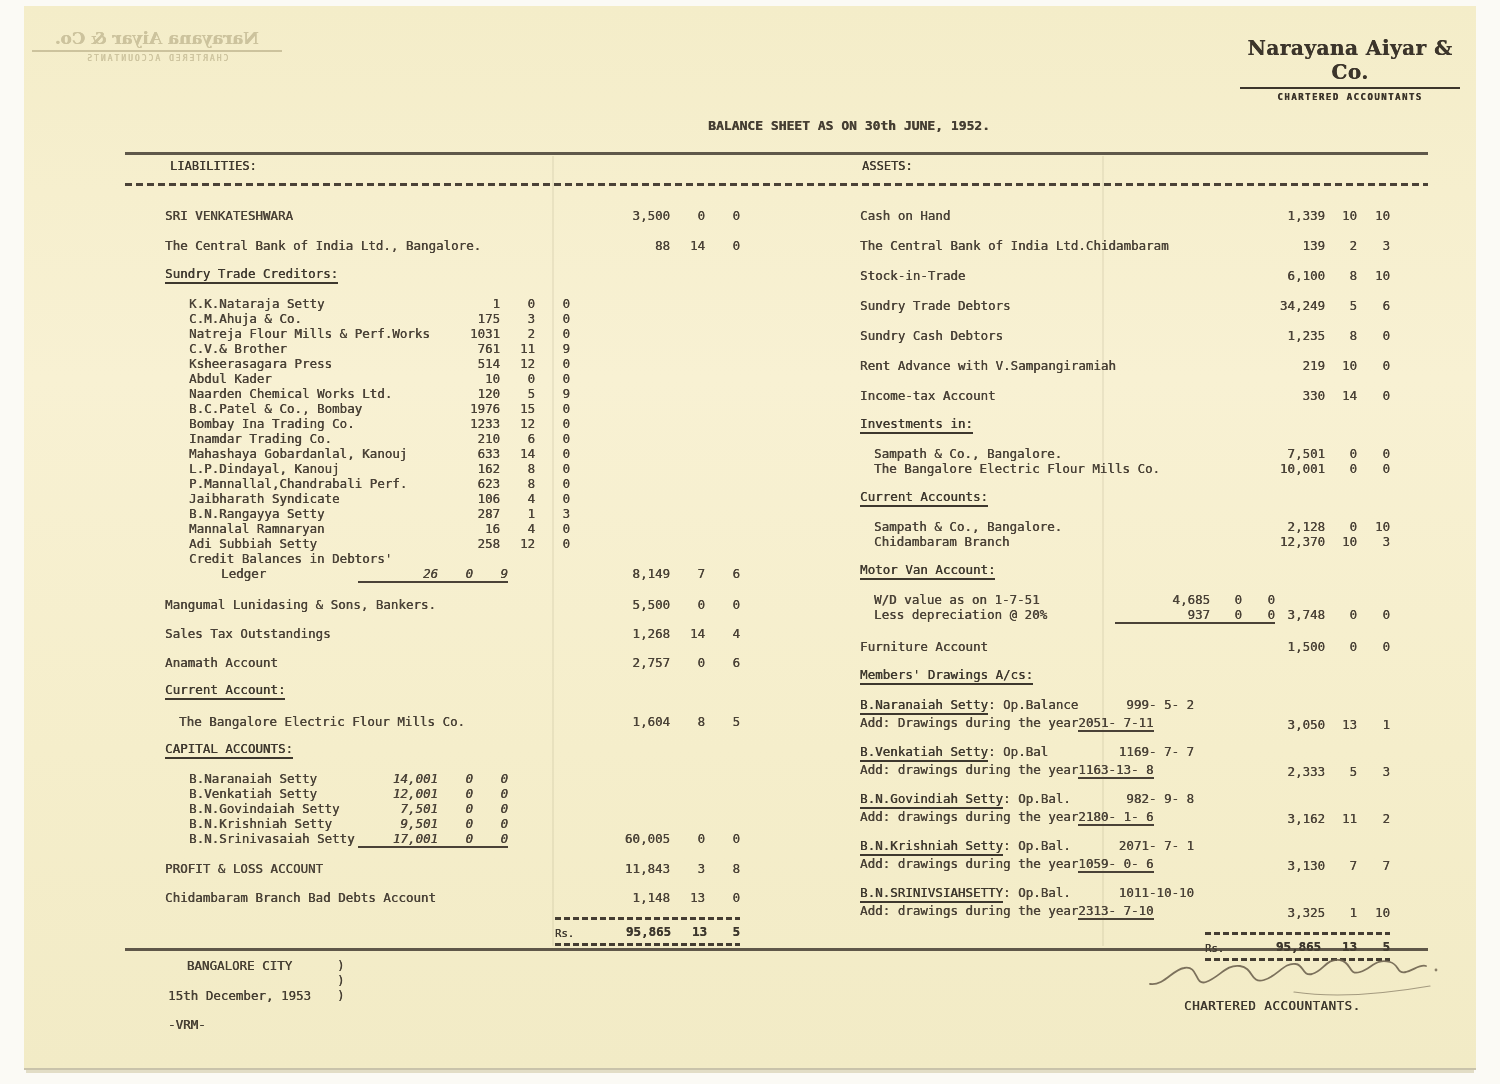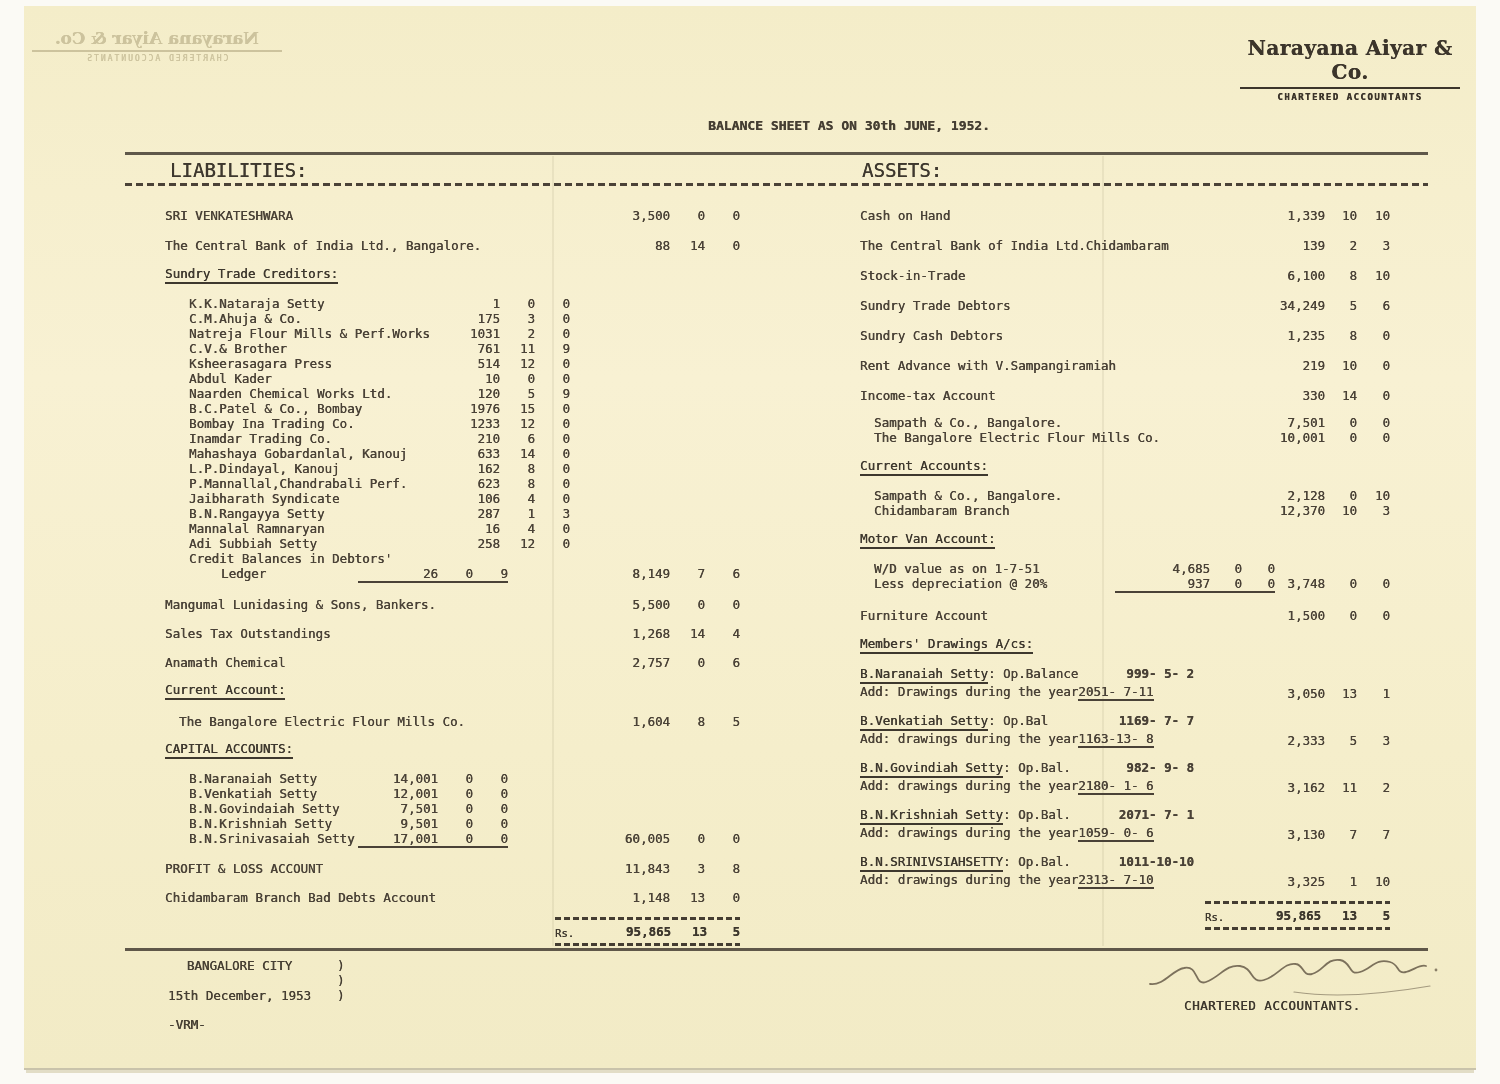--- a/index.html
+++ b/index.html
@@ -24,46 +24,46 @@
   .title{position:absolute;left:440px;top:80px;width:770px;text-align:center;
          font-size:13.5px;letter-spacing:.3px;color:#463f33;
          text-decoration:underline;text-decoration-thickness:2px;text-underline-offset:3px;}
   .subtitle{position:absolute;left:440px;top:112px;width:770px;text-align:center;
          font-size:13px;color:#463f33;font-weight:bold;}
   
   .rule{position:absolute;left:101px;width:1303px;height:2.5px;background:#443d32;opacity:.85;}
   .rule.top{top:146px;} .rule.bottom{top:942px;}
   .dashrule{position:absolute;left:101px;top:177px;width:1303px;height:3px;
          background:repeating-linear-gradient(90deg,#4a4237 0,#4a4237 7px,transparent 7px,transparent 11px);}
-  .colhead{position:absolute;top:153px;font-size:19px;color:#3e382e;}
+  .colhead{position:absolute;top:153px;font-size:12px;color:#3e382e;}
   .colhead.liab{left:146px;} .colhead.asst{left:838px;}
   
   .col{position:absolute;top:196px;font-size:12.5px;}
   .col.left{left:141px;width:575px;}
   .col.right{left:836px;width:530px;}
   .row{display:flex;line-height:15px;white-space:nowrap;}
   .row .lbl{flex:1 1 0;min-width:0;overflow:visible;}
   .grp{display:flex;flex:none;}
   .grp span{text-align:right;}
   .col.left .sub{width:150px;} .col.left .sub .r{width:80px;} .col.left .sub .a{width:35px;} .col.left .sub .p{width:35px;}
   .col.left .main{width:170px;} .col.left .main .r{width:100px;} .col.left .main .a{width:35px;} .col.left .main .p{width:35px;}
   .col.right .sub{width:160px;} .col.right .sub .r{width:95px;} .col.right .sub .a{width:32px;} .col.right .sub .p{width:33px;}
   .col.right .main{width:170px;} .col.right .main .r{width:105px;} .col.right .main .a{width:32px;} .col.right .main .p{width:33px;}
   .g6{margin-top:6px}.g12{margin-top:12px}.g13{margin-top:13px}.g14{margin-top:14px}.g15{margin-top:15px}
   .ind .lbl{padding-left:24px}.ind8 .lbl{padding-left:14px}.ind2 .lbl{padding-left:56px}
   .sec .lbl{flex:none;border-bottom:2px solid currentColor;padding-bottom:1px;color:#3e382e;}
   .sline .sub{border-bottom:2px solid currentColor;}
-  .soff .sub{transform:translateX(-62px);}
+  .soff .sub{transform:translateX(-62px);font-style:italic;}
   .soffR .sub{transform:translateX(55px);}
   
   .drow{display:flex;align-items:flex-end;margin-top:12px;line-height:15.5px;white-space:nowrap;}
   .dleft{flex:1 1 0;min-width:0;}
   .dline1,.dline2{display:flex;}
   .dname{border-bottom:2px solid currentColor;color:#3e382e;}
-  .dop{margin-left:auto;padding-right:26px;font-weight:bold;}
+  .dop{margin-left:auto;padding-right:26px;}
   .dadd{border-bottom:2px solid currentColor;}
   
   .total{display:flex;justify-content:flex-end;margin-top:12px;}
   .tbox{width:185px;font-weight:bold;color:#3e382e;}
   .tdash{height:3px;background:repeating-linear-gradient(90deg,#443d32 0,#443d32 6px,transparent 6px,transparent 9px);}
   .trow{display:flex;align-items:flex-end;padding:4px 0;}
   .trow .rs{font-size:10.5px;width:30px;font-weight:normal;}
   .trow .r{flex:1;text-align:right;} .trow .a{width:36px;text-align:right;} .trow .p{width:33px;text-align:right;}
   
   .footerL{position:absolute;left:144px;top:952px;font-size:12.5px;color:#463f33;}
@@ -434,21 +434,21 @@
               <span class="p"></span>
             </span>
             <span class="grp main">
               <span class="r">1,268</span>
               <span class="a">14</span>
               <span class="p">4</span>
             </span>
           </div>
 
           <div class="row g14">
-            <span class="lbl">Anamath Chemical</span>
+            <span class="lbl">Anamath Account</span>
             <span class="grp sub">
               <span class="r"></span>
               <span class="a"></span>
               <span class="p"></span>
             </span>
             <span class="grp main">
               <span class="r">2,757</span>
               <span class="a">0</span>
               <span class="p">6</span>
             </span>
@@ -702,20 +702,33 @@
               <span class="a"></span>
               <span class="p"></span>
             </span>
             <span class="grp main">
               <span class="r">330</span>
               <span class="a">14</span>
               <span class="p">0</span>
             </span>
           </div>
 
+          <div class="row sec g13">
+            <span class="lbl">Investments in:</span>
+            <span class="grp sub">
+              <span class="r"></span>
+              <span class="a"></span>
+              <span class="p"></span>
+            </span>
+            <span class="grp main">
+              <span class="r"></span>
+              <span class="a"></span>
+              <span class="p"></span>
+            </span>
+          </div>
 
           <div class="row ind8 g12">
             <span class="lbl">Sampath &amp; Co., Bangalore.</span>
             <span class="grp sub">
               <span class="r"></span>
               <span class="a"></span>
               <span class="p"></span>
             </span>
             <span class="grp main">
               <span class="r">7,501</span>

